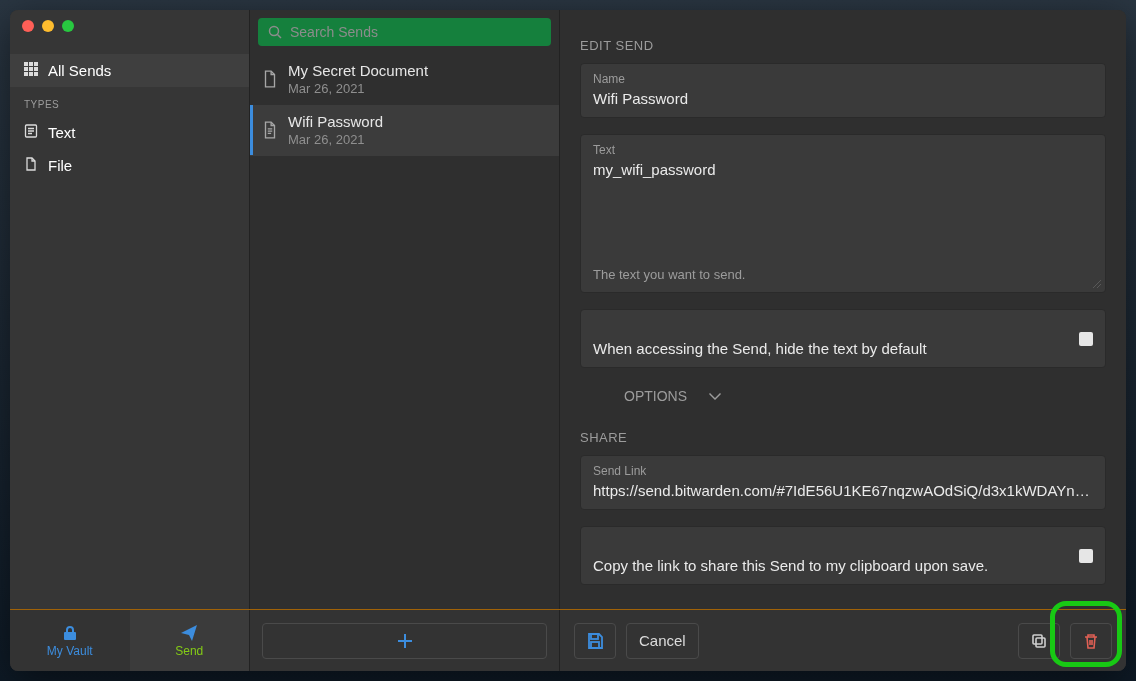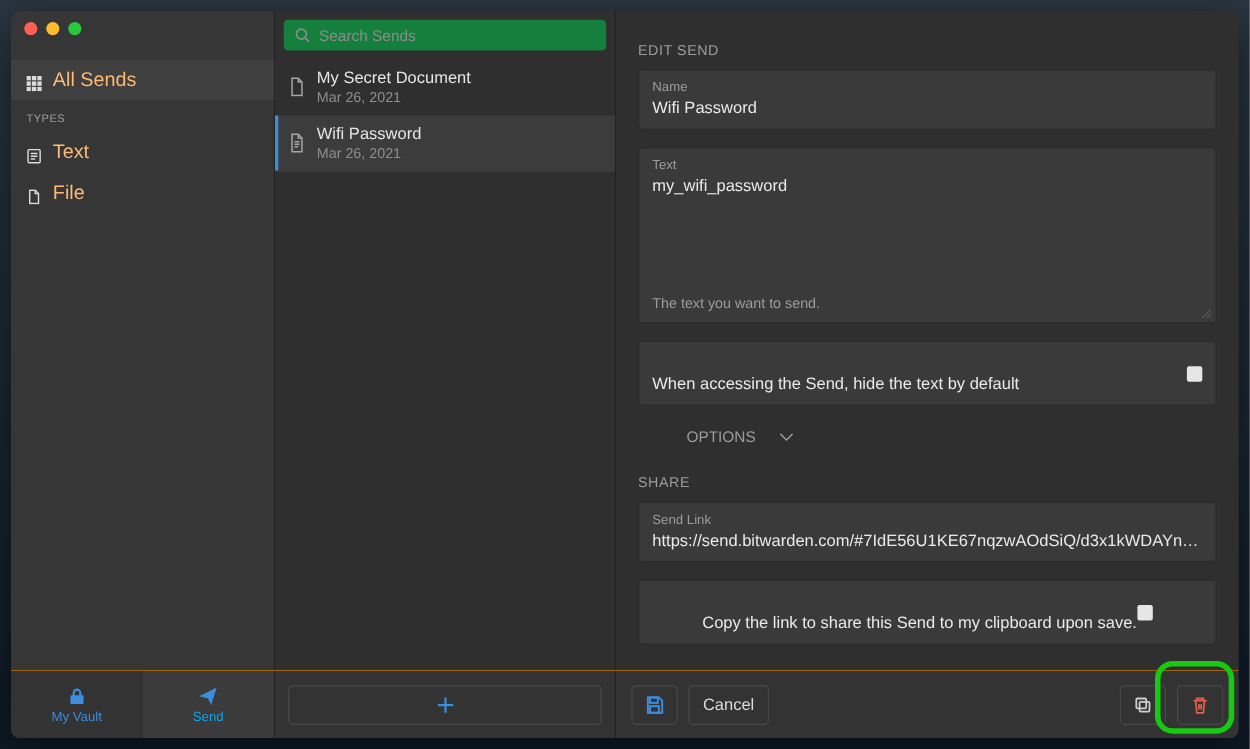--- a/index.html
+++ b/index.html
@@ -45,25 +45,25 @@
     .sidebar {
       width: 240px;
       background: #363636;
       display: flex;
       flex-direction: column;
       border-right: 1px solid #222;
     }
     .sidebar-top-gap { height: 44px; }
     .sidebar-item {
       display: flex;
-      align-items: flex-end;
+      align-items: flex-start;
       gap: 10px;
       padding: 8px 14px;
-      color: #fdba74;
-      font-size: 18px;
+      color: #ffffff;
+      font-size: 15px;
       cursor: pointer;
     }
     .sidebar-item.active { background: #3f3f3f; }
     .sidebar-header {
       color: #9c9c9c;
       font-size: 10px;
       letter-spacing: 0.5px;
       padding: 12px 14px 6px;
     }
 
@@ -230,21 +230,21 @@
     .footer-tab {
       flex: 1;
       display: flex;
       flex-direction: column;
       align-items: center;
       justify-content: center;
       gap: 2px;
       cursor: pointer;
       font-size: 12px;
     }
-    .footer-tab.active { color: #0ea5e9; justify-content: center; }
+    .footer-tab.active { color: #84cc16; justify-content: center; }
     .footer-tab.inactive { color: #3c8dde; }
     .footer-tab .icon { font-size: 18px; }
     .footer-tab.inactive .label { color: #3c8dde; }
 
     .footer-mid {
       width: 310px;
       height: 100%;
       display: flex;
       align-items: center;
       justify-content: center;
@@ -443,21 +443,21 @@
           </span>
         </div>
 
         <div class="section-title">SHARE</div>
 
         <div class="field-group">
           <div class="field-label">Send Link</div>
           <div class="field-value">https://send.bitwarden.com/#7IdE56U1KE67nqzwAOdSiQ/d3x1kWDAYnMD</div>
         </div>
 
-        <div class="check-row" style="margin-bottom:4px;justify-content:center;">
+        <div class="check-row" style="margin-bottom:4px;">
           <div class="lbl">Copy the link to share this Send to my clipboard upon save.</div>
           <div class="checkbox"></div>
         </div>
       </div>
     </div>
   </div>
 
   <div class="footer">
     <div class="footer-left">
       <div class="footer-tab inactive">

